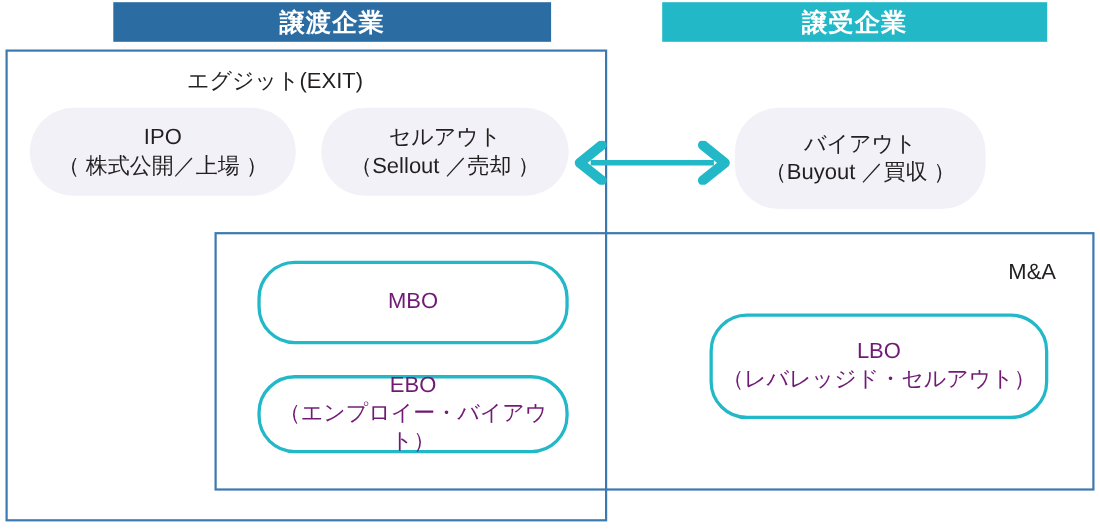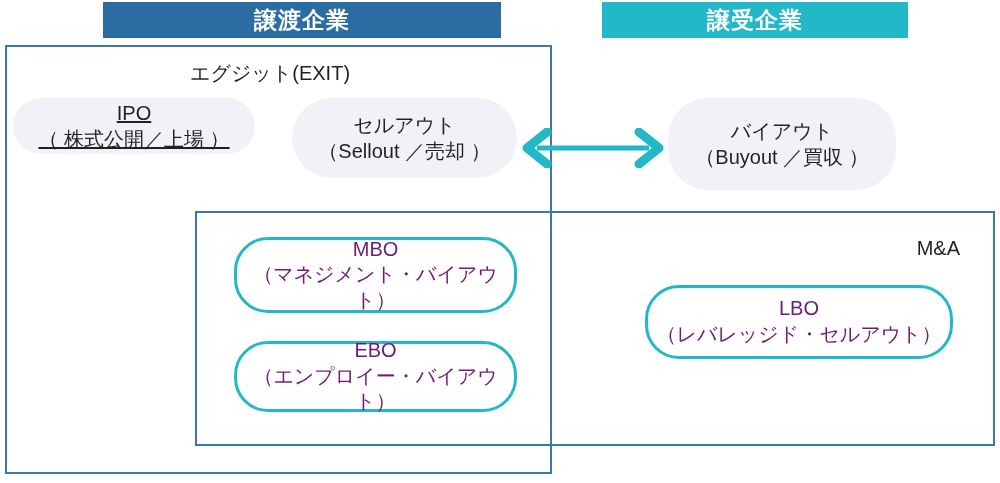--- a/index.html
+++ b/index.html
@@ -32,21 +32,21 @@
     font-weight: bold;
     letter-spacing: 1px;
   }
   #banner-transferor {
     left: 103px;
     width: 398px;
     background: #2B6CA3;
   }
   #banner-transferee {
     left: 602px;
-    width: 306px;
+    width: 350px;
     background: #22B8C8;
   }
 
   
   .frame {
     position: absolute;
     border: 2px solid #3C79B0;
     background: transparent;
     box-sizing: border-box;
   }
@@ -68,21 +68,20 @@
     position: absolute;
     font-size: 20px;
     color: #231f20;
     white-space: nowrap;
   }
   #label-exit {
     left: 0px;
     top: 60px;
     width: 500px;
     text-align: center;
-    padding-left: 20px;
   }
   #label-ma {
     left: 640px;
     top: 237px;
     width: 320px;
     text-align: right;
   }
 
   
   .pill {
@@ -91,21 +90,21 @@
     border-radius: 40px;
     display: flex;
     flex-direction: column;
     align-items: center;
     justify-content: center;
     text-align: center;
     font-size: 20px;
     line-height: 1.30;
     color: #231f20;
   }
-  #pill-ipo   { left: 13px;  top: 98px; width: 242px; height: 56px; text-decoration: underline; }
+  #pill-ipo   { left: 27px;  top: 98px; width: 242px; height: 80px; }
   #pill-sellout { left: 292px; top: 98px; width: 225px; height: 80px; }
   #pill-buyout  { left: 668px; top: 98px; width: 228px; height: 92px; }
 
   
   .tealbox {
     position: absolute;
     border: 3px solid #22B8C8;
     border-radius: 34px;
     background: #ffffff;
     display: flex;
@@ -113,21 +112,21 @@
     align-items: center;
     justify-content: center;
     text-align: center;
     font-size: 20px;
     line-height: 1.28;
     color: #701a75;
     box-sizing: border-box;
   }
   #box-mbo { left: 234px; top: 237px; width: 283px; height: 76px; }
   #box-ebo { left: 234px; top: 341px; width: 283px; height: 71px; }
-  #box-lbo { left: 645px; top: 285px; width: 308px; height: 74px; }
+  #box-lbo { left: 645px; top: 285px; width: 308px; height: 96px; }
 
   .line1 { display: block; }
   .line2 { display: block; }
 
   
   #arrow-exit-buyout {
     position: absolute;
     left: 521px;
     top: 128px;
     width: 144px;
@@ -173,21 +172,20 @@
   <div id="arrow-exit-buyout">
     <svg width="144" height="40" viewBox="0 0 144 40">
       <line x1="16" y1="20" x2="128" y2="20" stroke="#22B8C8" stroke-width="5"></line>
       <polyline points="26,4 6,20 26,36" fill="none" stroke="#22B8C8" stroke-width="9" stroke-linecap="round" stroke-linejoin="round"></polyline>
       <polyline points="118,4 138,20 118,36" fill="none" stroke="#22B8C8" stroke-width="9" stroke-linecap="round" stroke-linejoin="round"></polyline>
     </svg>
   </div>
 
   <div class="tealbox" id="box-mbo">
     <span class="line1">MBO</span>
-    <span class="line2">（マネジメント・バイアウト）</span>
   </div>
 
   <div class="tealbox" id="box-ebo">
     <span class="line1">EBO</span>
     <span class="line2">（エンプロイー・バイアウト）</span>
   </div>
 
   <div class="tealbox" id="box-lbo">
     <span class="line1">LBO</span>
     <span class="line2">（レバレッジド・セルアウト）</span>

